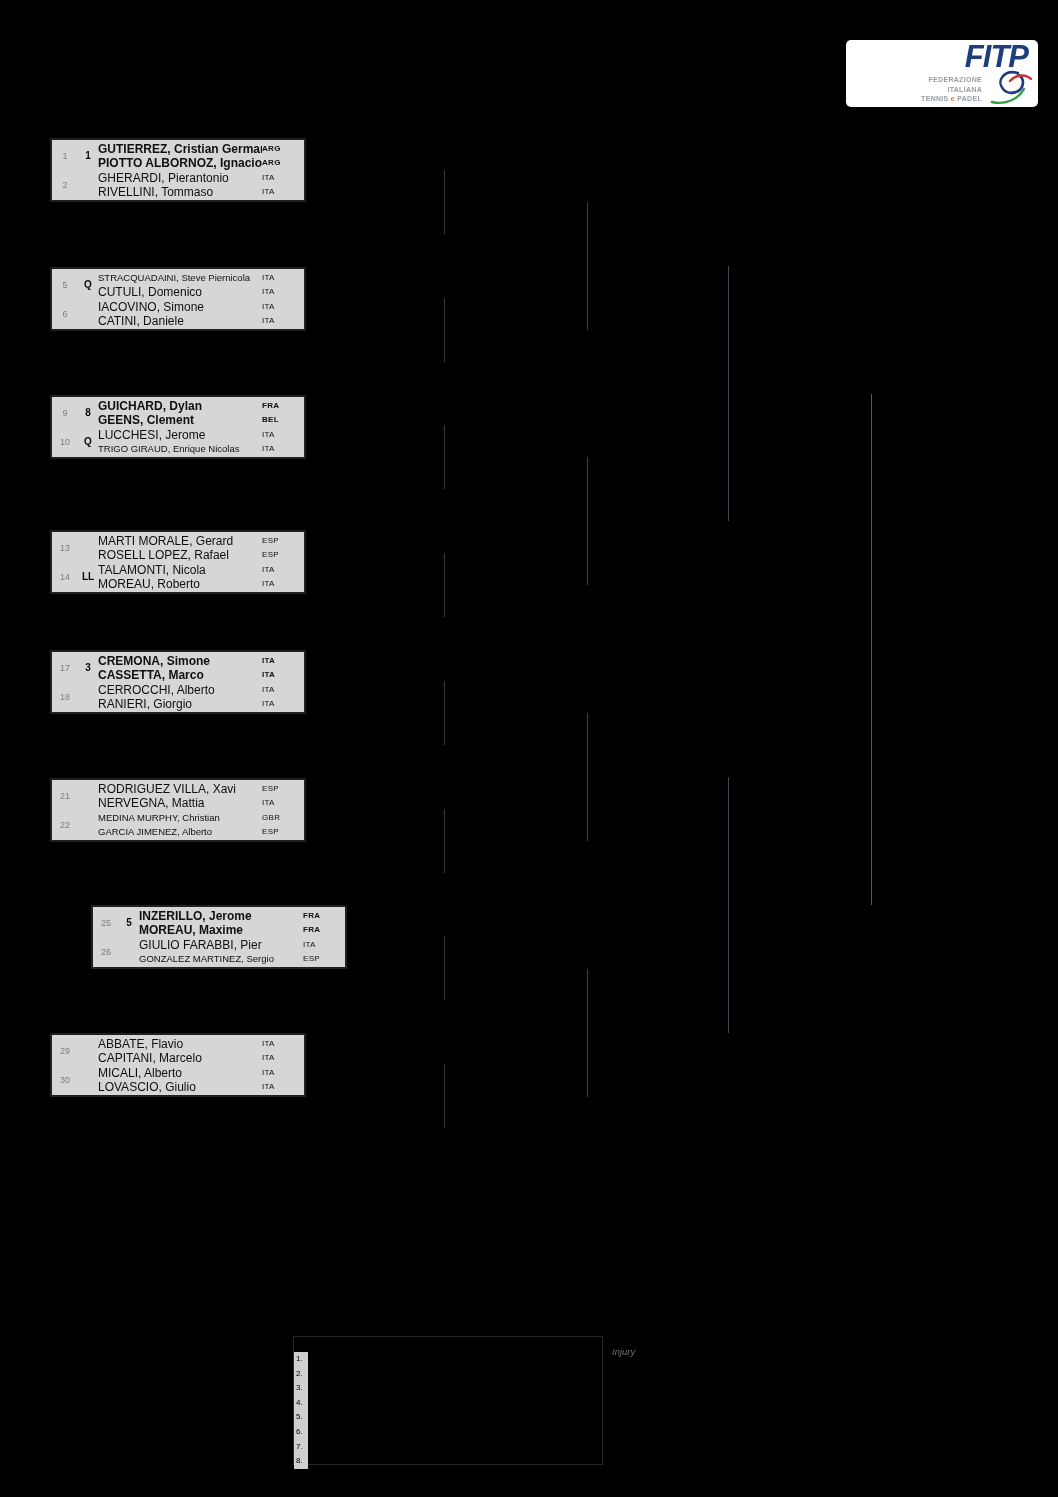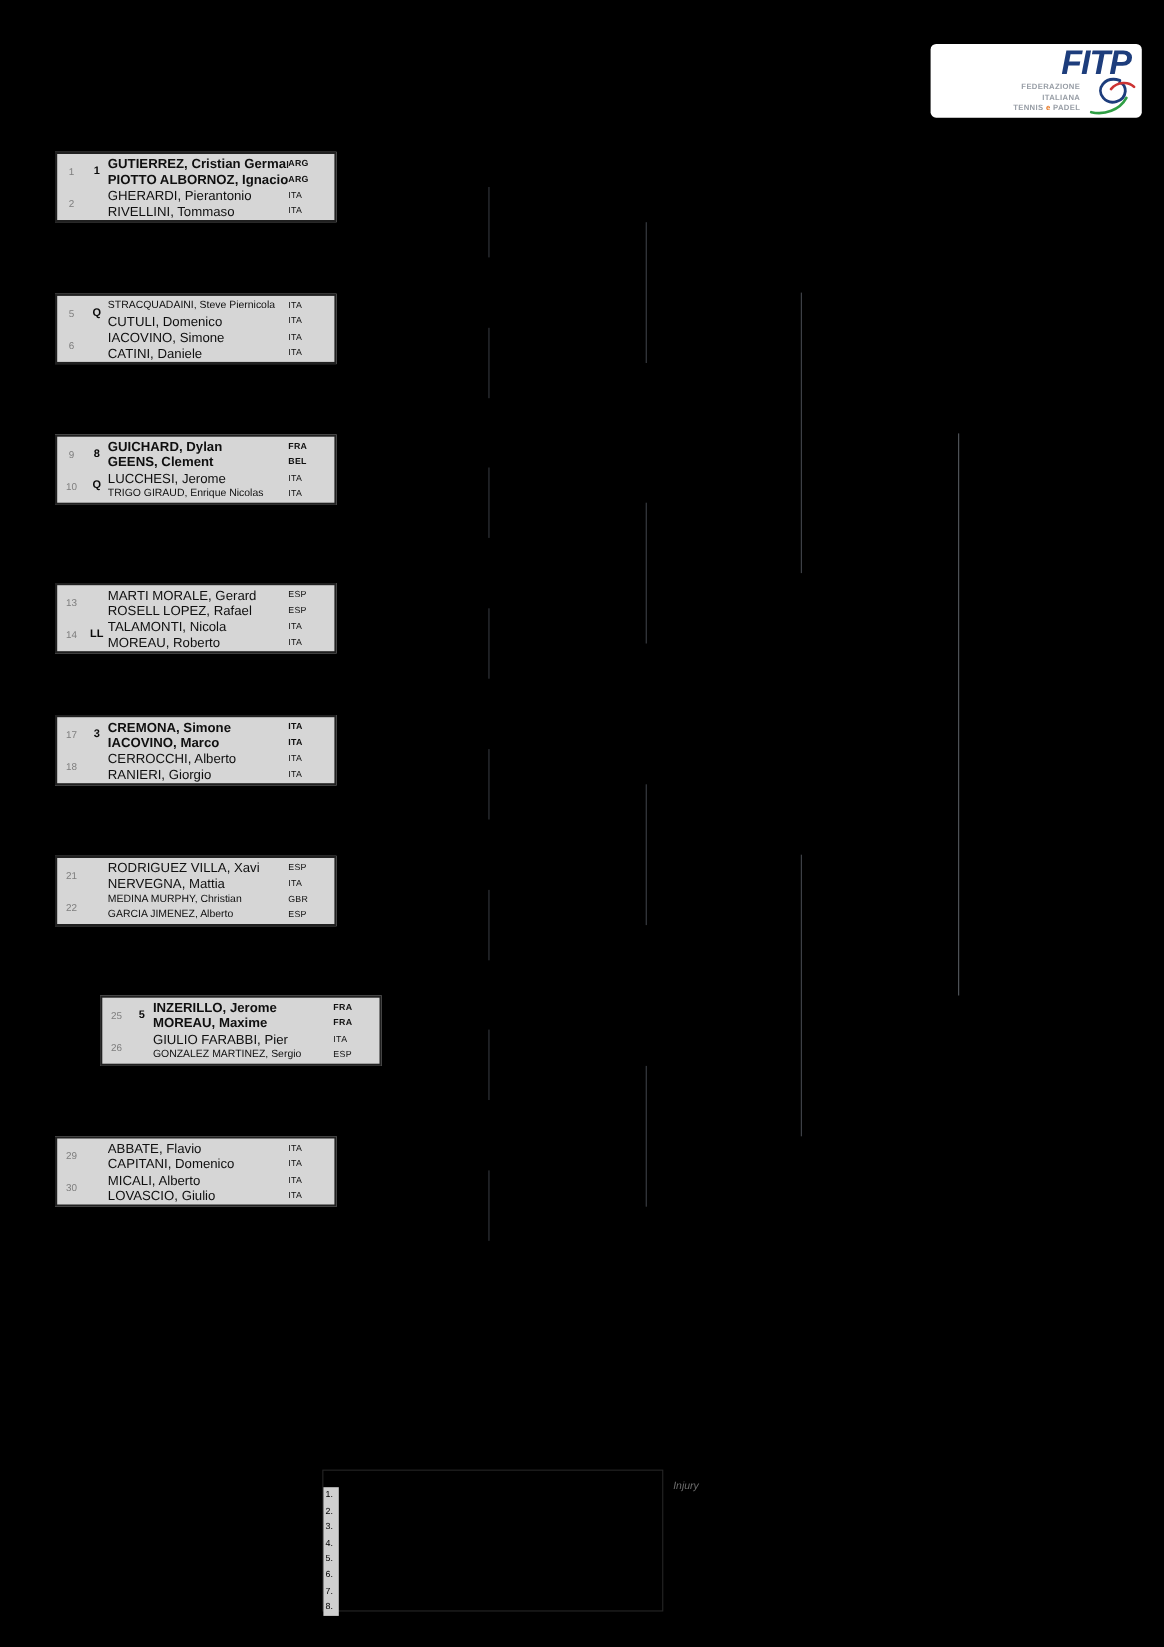--- a/index.html
+++ b/index.html
@@ -170,21 +170,21 @@
         <div class="nat">ITA</div>
       </div>
     </div>
   </div>
       <div class="match-box" style="top: 650px;">
     <div class="team-row row-bold">
       <div class="pos">17</div>
       <div class="tag">3</div>
       <div class="names">
         <div class="player">CREMONA, Simone</div>
-        <div class="player">IACOVINO, Marco</div>
+        <div class="player">CASSETTA, Marco</div>
       </div>
       <div class="nats">
         <div class="nat">ITA</div>
         <div class="nat">ITA</div>
       </div>
     </div>
     <div class="team-row">
       <div class="pos">18</div>
       <div class="tag"></div>
       <div class="names">
@@ -248,21 +248,21 @@
         <div class="nat">ESP</div>
       </div>
     </div>
   </div>
       <div class="match-box" style="top: 1033px;">
     <div class="team-row">
       <div class="pos">29</div>
       <div class="tag"></div>
       <div class="names">
         <div class="player">ABBATE, Flavio</div>
-        <div class="player">CAPITANI, Domenico</div>
+        <div class="player">CAPITANI, Marcelo</div>
       </div>
       <div class="nats">
         <div class="nat">ITA</div>
         <div class="nat">ITA</div>
       </div>
     </div>
     <div class="team-row">
       <div class="pos">30</div>
       <div class="tag"></div>
       <div class="names">

